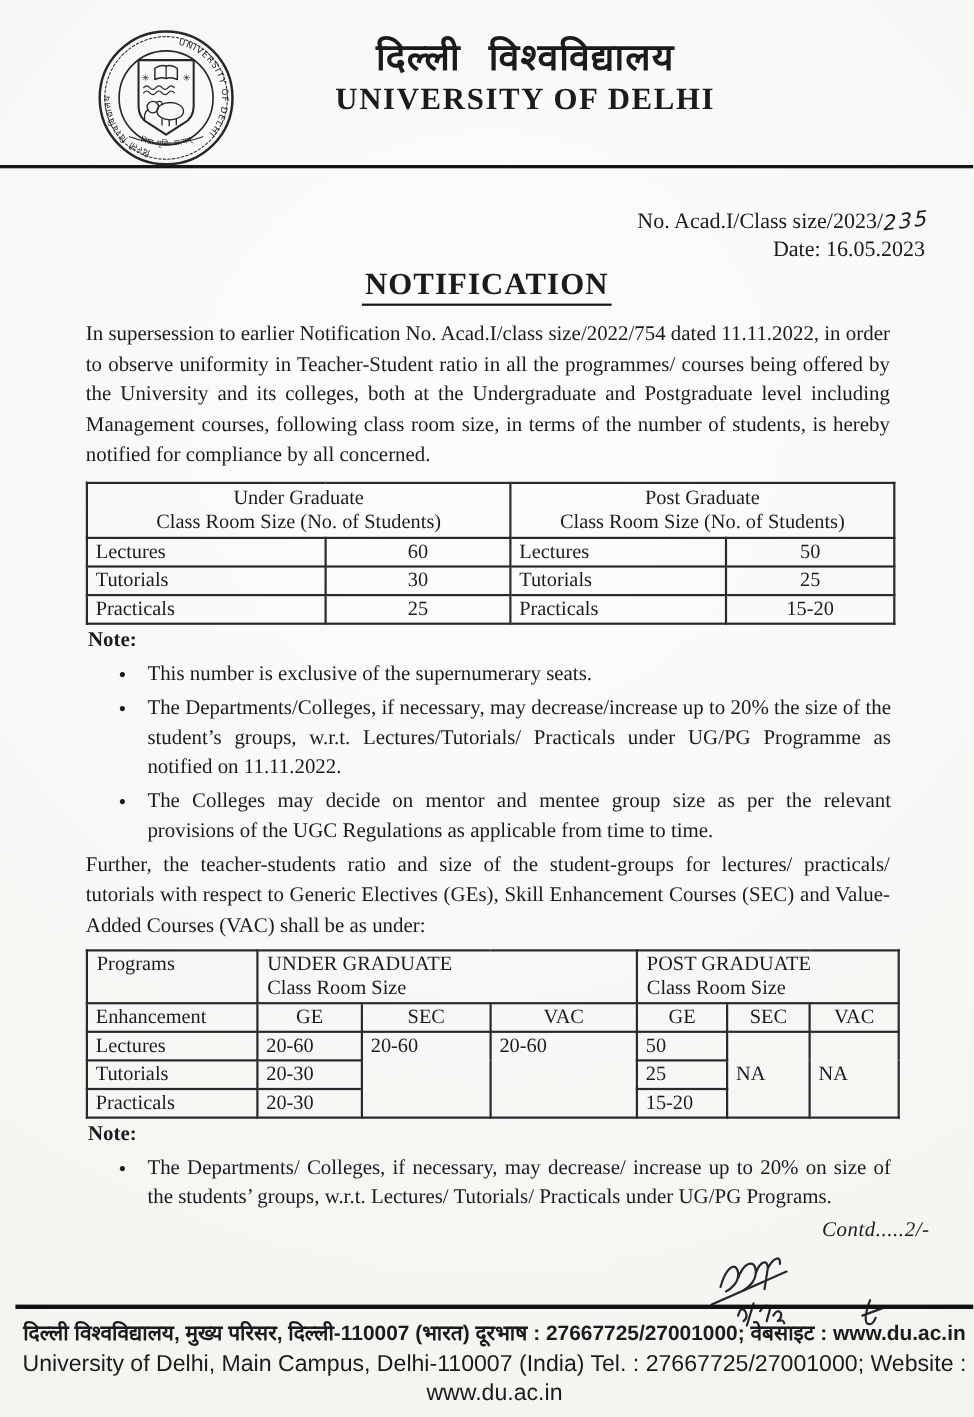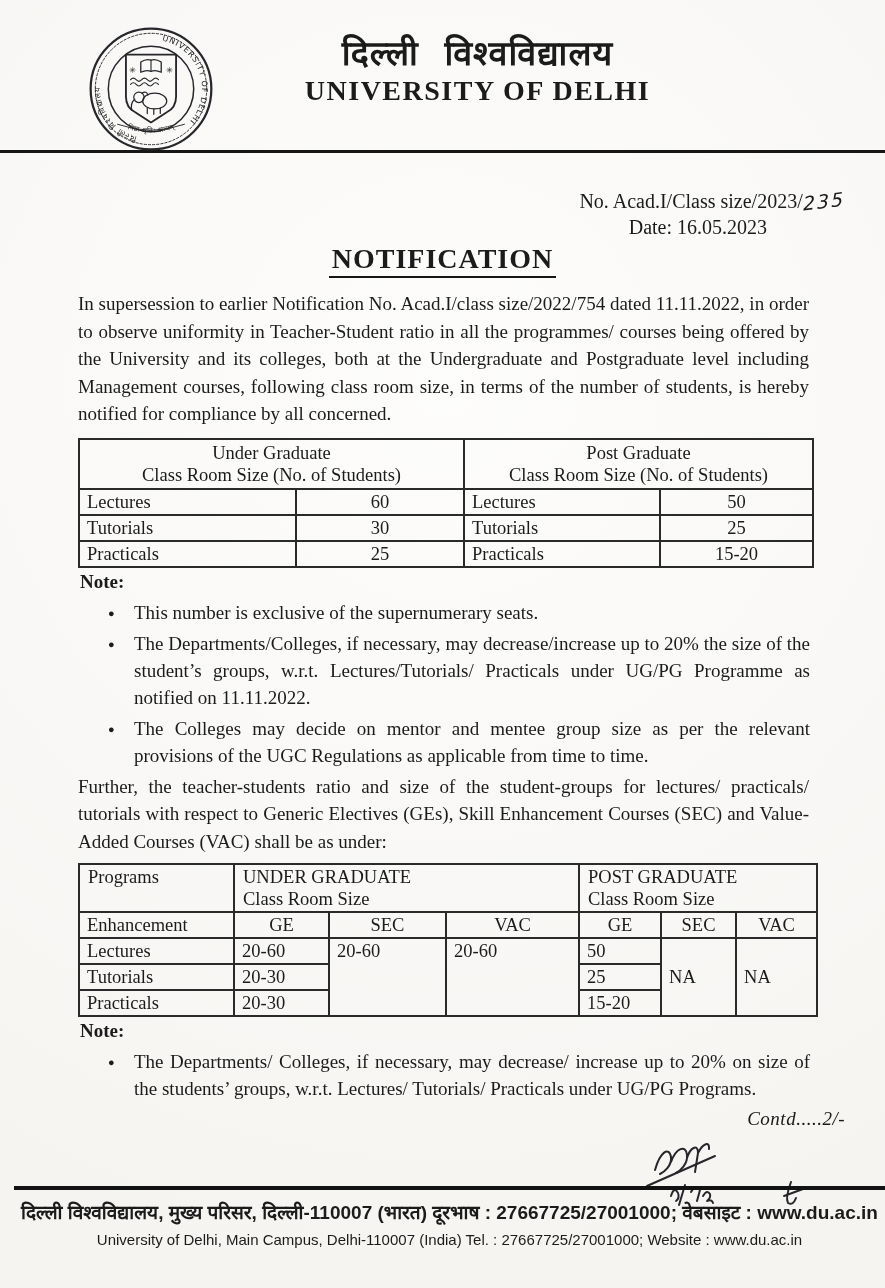--- a/index.html
+++ b/index.html
@@ -13,21 +13,21 @@
   
   .header { position:absolute; top:0; left:0; right:0; height:153px; border-bottom:3px solid #161616; }
   .seal { position:absolute; left:86px; top:24px; width:130px; height:130px; }
   .titles { position:absolute; left:250px; right:180px; top:34px; text-align:center; }
   .title-hi { font-size:34px; font-weight:bold; word-spacing:16px; letter-spacing:1px; line-height:1.15; }
   .title-en { font-size:28px; font-weight:bold; letter-spacing:1.5px; margin-top:2px; }
   
   .content { position:absolute; top:160px; left:0; right:0; }
   .ref-block { margin-top:28px; text-align:right; font-size:20px; line-height:26px; }
   .ref-line1 { padding-right:40px; }
-  .ref-line2 { padding-right:118px; }
+  .ref-line2 { padding-right:44px; }
   .hand { display:inline-block; font-family:"DejaVu Sans",sans-serif; font-style:italic;
           transform:rotate(-7deg) skewX(-6deg); font-size:19px; letter-spacing:2px; }
   .heading-wrap { text-align:center; margin-top:3px; }
   .heading { display:inline-block; font-size:28px; font-weight:bold; letter-spacing:1px;
              border-bottom:2.5px solid #161616; padding:0 3px 1px; }
   .para { margin:12px 76px 0 78px; font-size:19px; line-height:27.5px; text-align:justify; }
   
   table { border-collapse:collapse; margin-left:78px; font-size:18.5px; table-layout:fixed; }
   td { border:2px solid #2a2a2a; padding:1px 7px; line-height:22px; }
   .t1 { width:734px; margin-top:10px; }
@@ -43,21 +43,21 @@
   ul.notes { margin:6px 0 0 134px; width:676px; list-style:none; }
   ul.notes li { position:relative; font-size:19px; line-height:27px; text-align:justify; margin-bottom:4px; }
   ul.notes li::before { content:"●"; position:absolute; left:-26px; top:1px; font-size:11px; }
   .contd { margin:6px 40px 0 0; text-align:right; font-size:19px; font-style:italic; letter-spacing:.5px; }
   .sig-row { position:relative; height:84px; }
   .sig { position:absolute; right:62px; top:0; }
   
   .footer { position:absolute; left:14px; right:0; top:1186px; border-top:4px solid #121212;
             padding-top:9px; text-align:center; font-family:"Liberation Sans","DejaVu Sans",sans-serif; }
   .footer-hi { font-size:19px; line-height:27px; font-weight:bold; }
-  .footer-en { font-size:15px; line-height:27px; }
+  .footer-en { font-size:21px; line-height:27px; }
   svg .ink { stroke:#26262b; fill:none; stroke-linecap:round; stroke-linejoin:round; }
 </style>
 </head>
 <body>
 
 <div class="page">
 
   <div class="header">
     <svg class="seal" viewBox="-70 -70 140 140">
       <defs>

